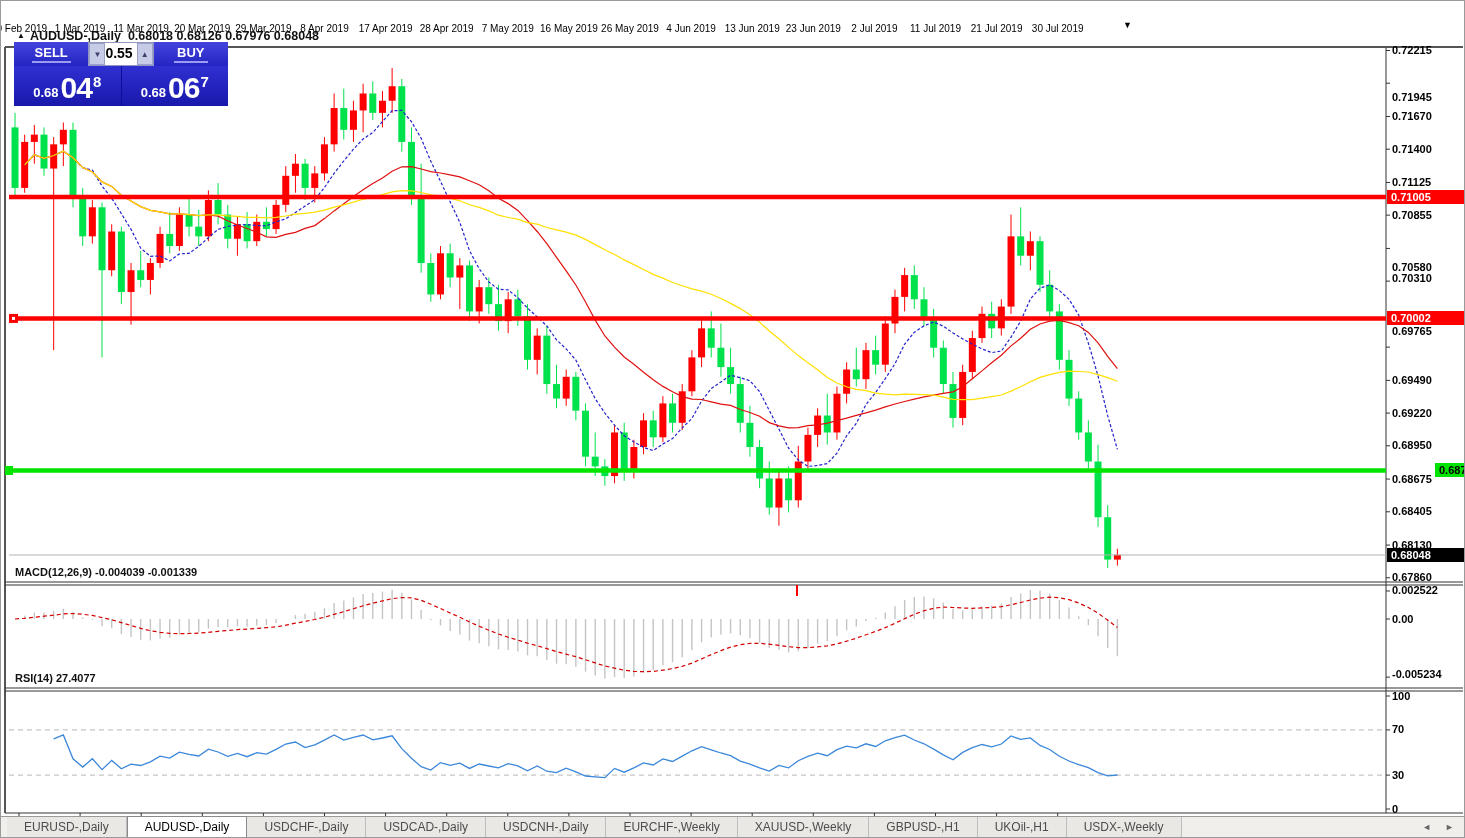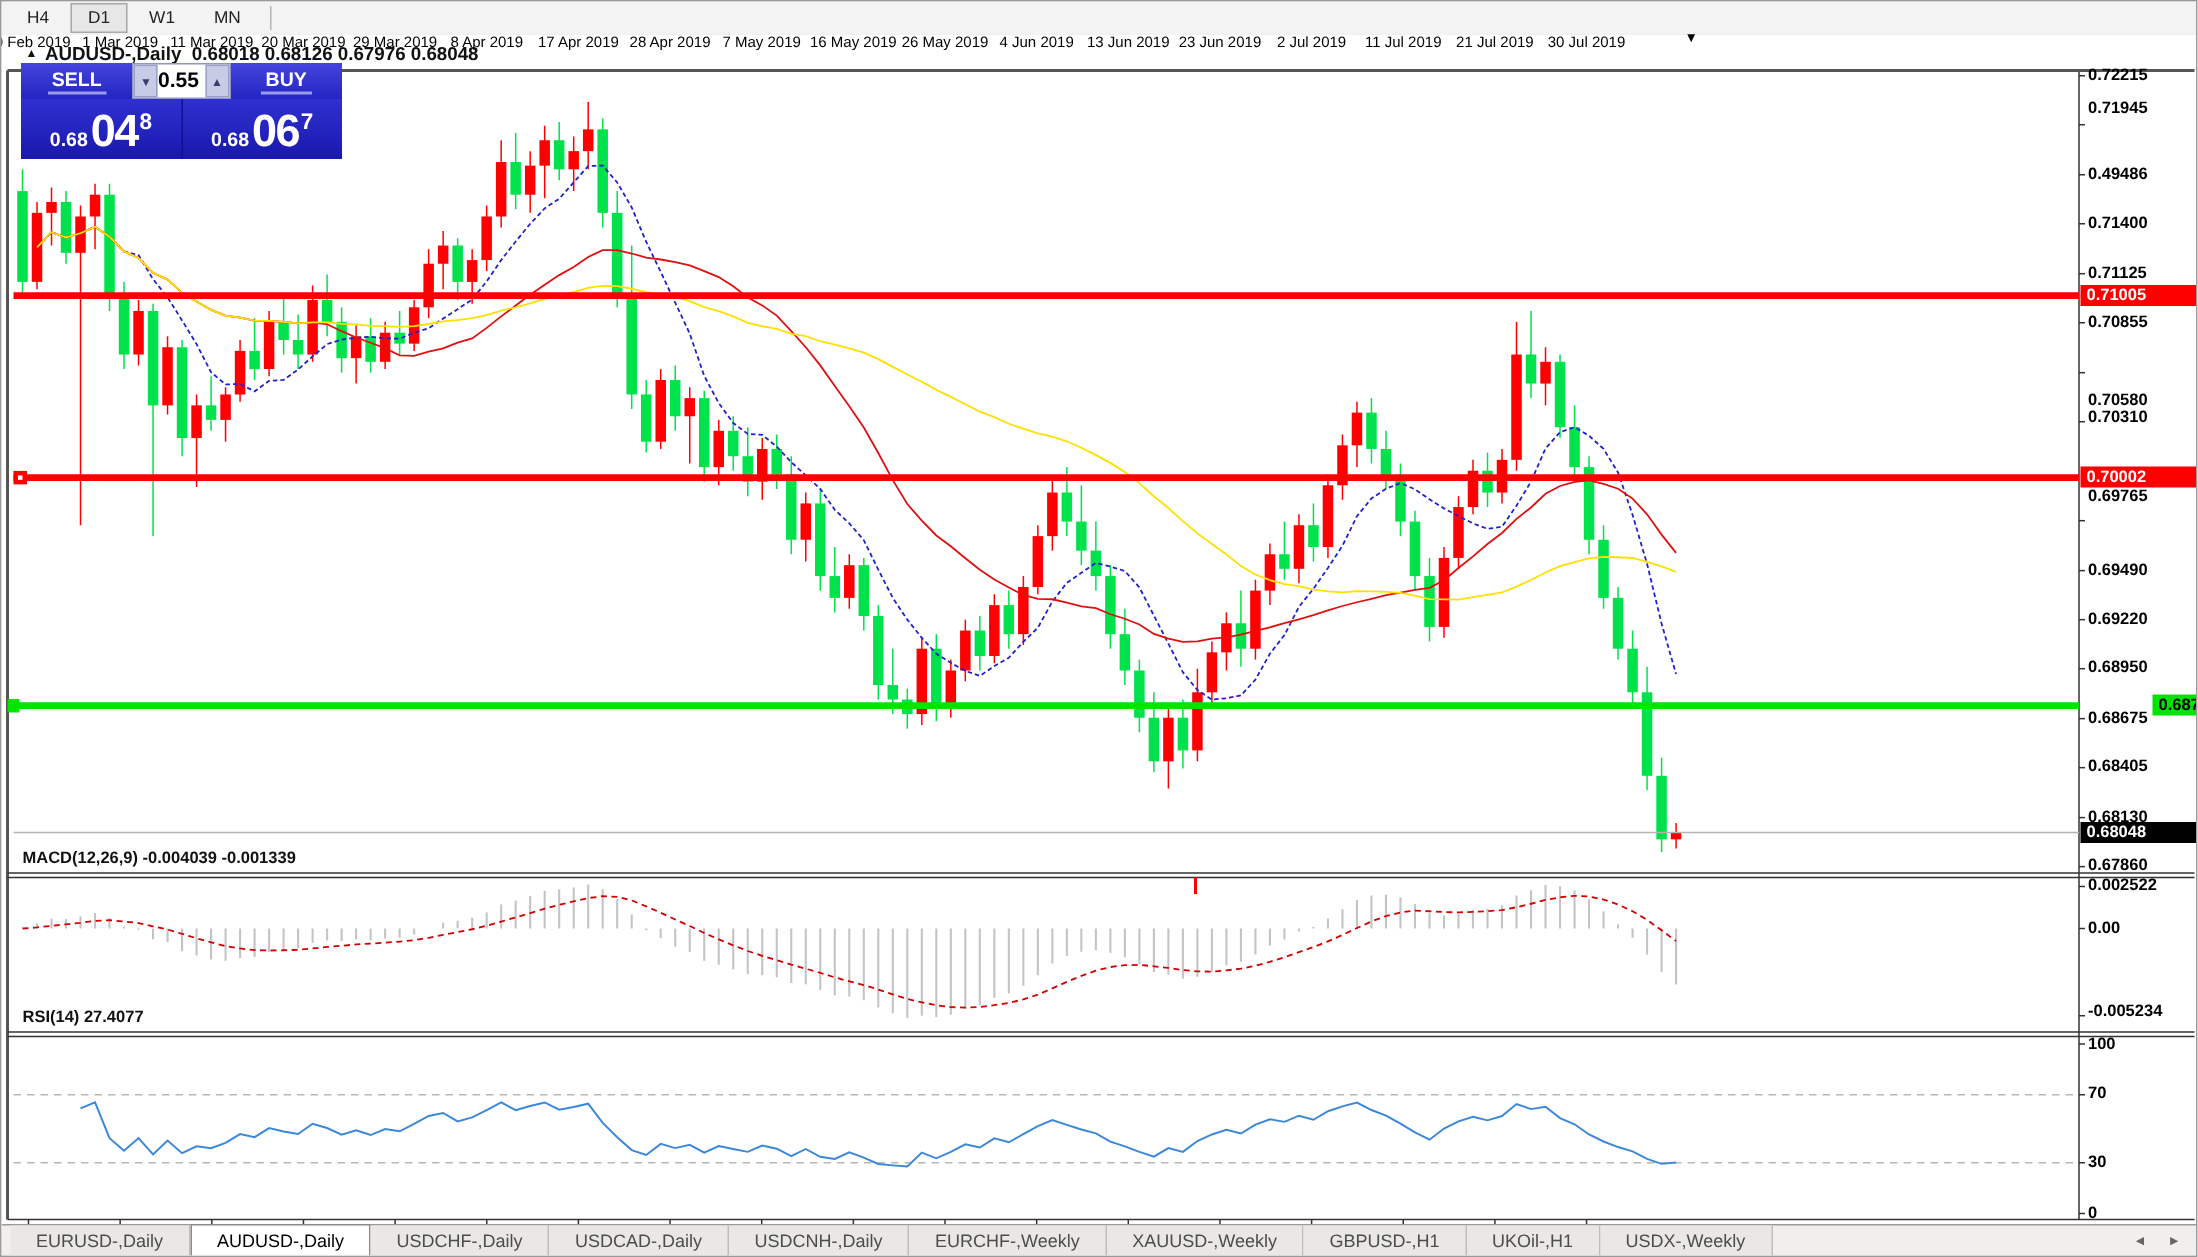--- a/index.html
+++ b/index.html
@@ -41,28 +41,20 @@
   .tab{display:flex;align-items:center;padding:0 17px;color:#4c4c4c;border-right:1px solid #bdbdbd;background:#e9e8e4;cursor:pointer;white-space:nowrap;}
   .tab.active{background:#fff;color:#000;border:1px solid #8a8a8a;border-bottom:none;margin-top:-1px;}
   #tab-arrows{margin-left:auto;display:flex;align-items:center;gap:14px;padding-right:10px;color:#666;font-size:9px;}
   #tab-arrows span{cursor:pointer;}
 </style>
 </head>
 <body>
 
 <div id="window">
 
-  <div id="tf-toolbar">
-      <div style="width: 4px;"></div>
-      <div class="tf-btn">H4</div>
-      <div class="tf-btn active">D1</div>
-      <div class="tf-btn">W1</div>
-      <div class="tf-btn">MN</div>
-      <div class="tf-sep"></div>
-    </div>
 
   <div id="chart-frame">
     <svg id="chart-svg">
         <line x1="4" y1="24" x2="1462" y2="24" stroke="#555" stroke-width="2"></line>
         <line x1="4" y1="24" x2="4" y2="790" stroke="#555" stroke-width="2"></line>
         <line x1="4" y1="559" x2="1462" y2="559" stroke="#333" stroke-width="1"></line>
         <line x1="4" y1="562" x2="1462" y2="562" stroke="#333" stroke-width="1"></line>
         <line x1="4" y1="665" x2="1462" y2="665" stroke="#333" stroke-width="1"></line>
         <line x1="4" y1="668" x2="1462" y2="668" stroke="#333" stroke-width="1"></line>
         <line x1="4" y1="790" x2="1462" y2="790" stroke="#333" stroke-width="1"></line>
@@ -504,22 +496,22 @@
             <span class="p-sup">7</span>
         </div>
       </div>
     </div>
 
     <div class="pane-header" style="top:543px">MACD(12,26,9) -0.004039 -0.001339</div>
     <div class="pane-header" style="top:649px">RSI(14) 27.4077</div>
 
     <div id="overlay-labels"></div>
   <div class="axis-label" style="top: 21.0109px;">0.72215</div>
-      <div class="axis-label" style="top: 43px; text-align: right;">0.71945</div>
-      <div class="axis-label" style="top: 86.9915px;">0.49486</div>
+      <div class="axis-label" style="top: 68px; text-align: right;">0.71945</div>
+      <div class="axis-label" style="top: 86.9915px;">0.71670</div>
       <div class="axis-label" style="top: 119.679px;">0.71400</div>
       <div class="axis-label" style="top: 152.972px;">0.71125</div>
       <div class="axis-label" style="top: 185.66px;">0.70855</div>
       <div class="axis-label" style="top: 219px; margin-top: 19px;">0.70580</div>
       <div class="axis-label" style="top: 249px;">0.70310</div>
       <div class="axis-label" style="top: 302px;">0.69765</div>
       <div class="axis-label" style="top: 350.914px;">0.69490</div>
       <div class="axis-label" style="top: 383.602px;">0.69220</div>
       <div class="axis-label" style="top: 416.289px;">0.68950</div>
       <div class="axis-label" style="top: 449.582px;">0.68675</div>

